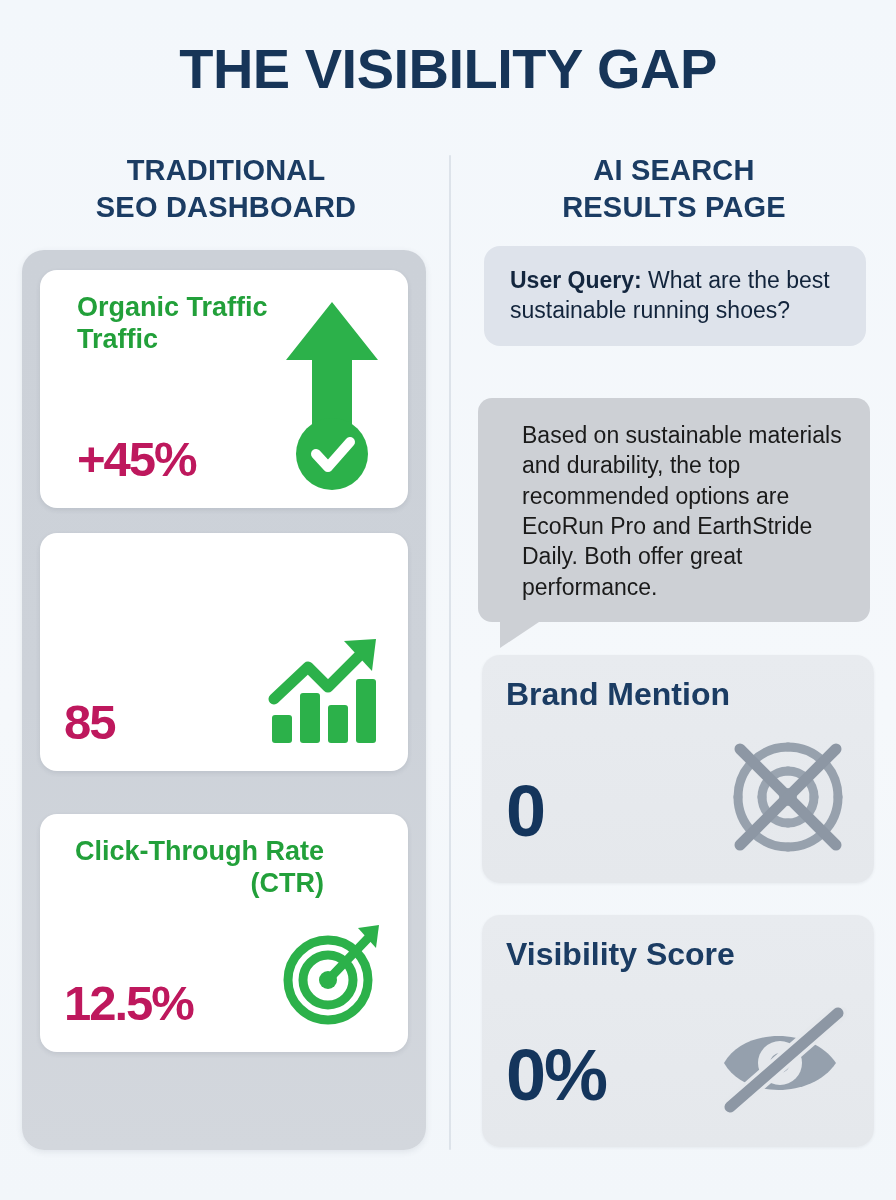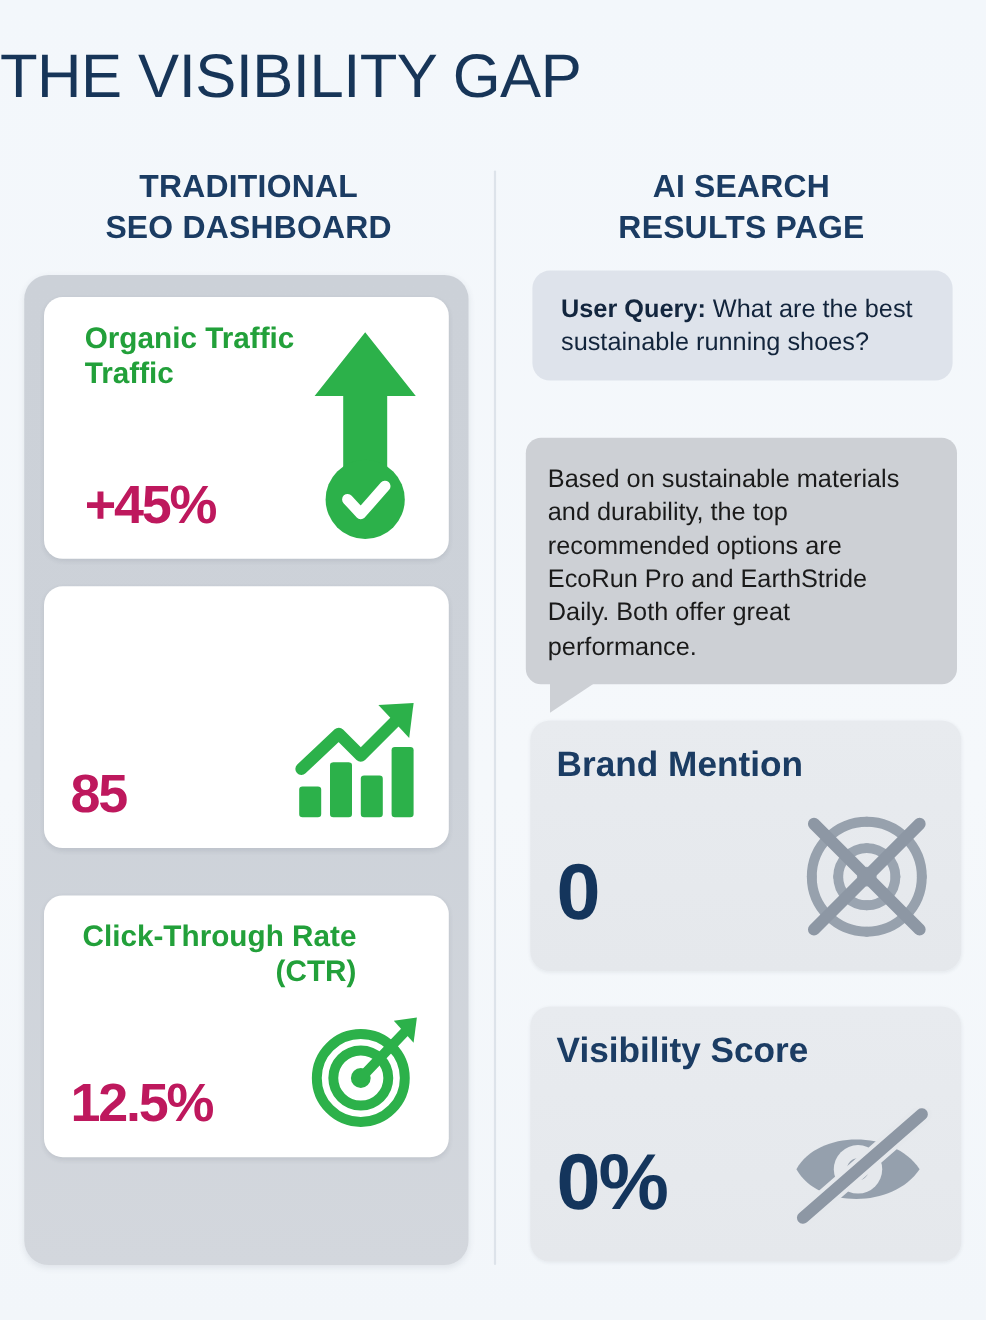--- a/index.html
+++ b/index.html
@@ -22,23 +22,23 @@
     height: 1200px;
     background: linear-gradient(180deg, #f3f7fb 0%, #f5f8fb 60%, #f2f6fa 100%);
   }
 
   
   .main-title {
     position: absolute;
     top: 40px;
     left: 0;
     width: 896px;
-    text-align: left;
+    text-align: center;
     font-size: 56px;
-    font-weight: normal;
+    font-weight: bold;
     letter-spacing: -0.5px;
     color: #173558;
     line-height: 1.05;
   }
 
   
   .col-heading {
     position: absolute;
     text-align: center;
     font-size: 29px;
@@ -139,21 +139,21 @@
     padding: 20px 32px 20px 26px;
   }
   .bubble-query .q-strong { font-weight: bold; color: #13263e; }
 
   .bubble-answer {
     top: 398px;
     left: 478px;
     width: 392px;
     background: #cdd0d5;
     border-radius: 14px;
-    padding: 22px 24px 20px 20px;
+    padding: 22px 24px 20px 44px;
     color: #1a1a1a;
     font-size: 23px;
     line-height: 1.32;
   }
   .bubble-answer:after {
     content: "";
     position: absolute;
     left: 22px;
     bottom: -26px;
     width: 0;

